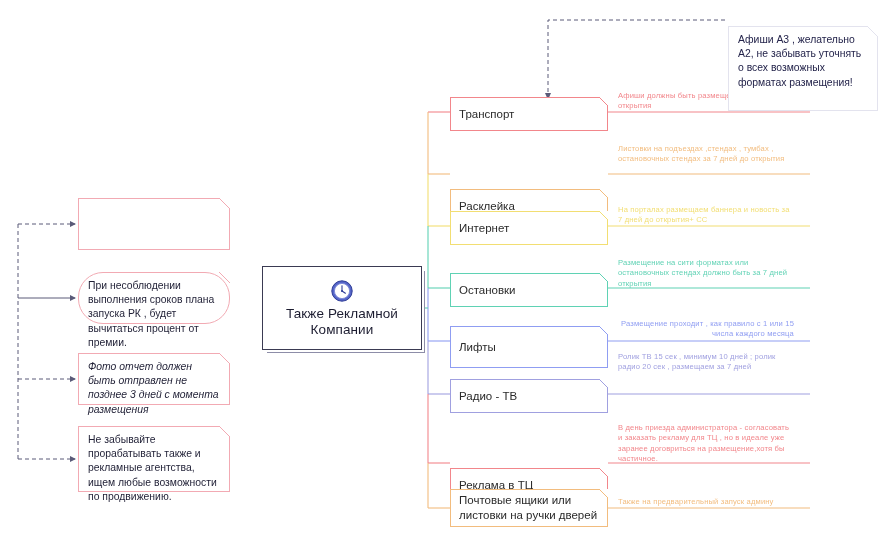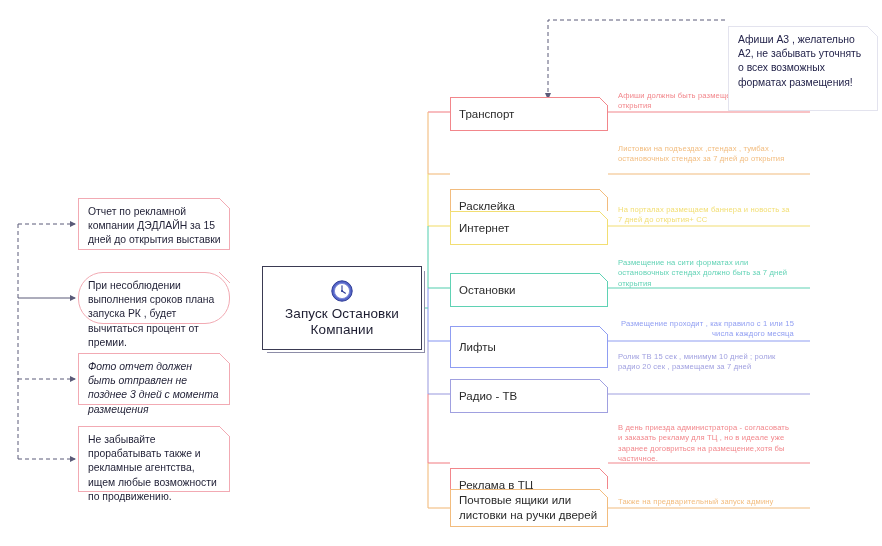--- a/index.html
+++ b/index.html
@@ -188,21 +188,21 @@
 
   <div class="central-node">
     <svg class="clock-icon" viewBox="0 0 24 24">
       <circle cx="12" cy="12" r="10.2" fill="#5565c8" stroke="#2c3b96" stroke-width="1"></circle>
       <circle cx="12" cy="12" r="7.6" fill="#ffffff" stroke="#7f8bd8" stroke-width="1"></circle>
       <line x1="12" y1="12" x2="12" y2="6.8" stroke="#2c3b96" stroke-width="1.1" stroke-linecap="round"></line>
       <line x1="12" y1="12" x2="15.4" y2="14.2" stroke="#2c3b96" stroke-width="1.1" stroke-linecap="round"></line>
       <circle cx="12" cy="12" r="0.9" fill="#2c3b96"></circle>
     </svg>
     <div class="central-label">
-      <span>Запуск Остановки</span><br>
+      <span>Также Рекламной</span><br>
       <span>Компании</span>
     </div>
   </div>
 
   <div id="branch-layer">
       <div class="topic" style="top: 97px; height: 30px; border-color: rgb(242, 134, 139);">
         <svg class="fold" viewBox="0 0 9 9">
           <path d="M0 0 L9 9 L9 0 Z" fill="#ffffff"></path>
           <path d="M0 0 L9 9" stroke="#f2868b" stroke-width="1" fill="none"></path>
         </svg>
@@ -264,21 +264,21 @@
         </svg>
         <span class="t-label">Почтовые ящики или листовки на ручки дверей</span>
       </div>
       <div class="note-right" style="top: 497px; color: rgb(242, 188, 126);"><span>Также на предварительный запуск админу</span></div>
     </div>
 
   <div id="left-layer">
       <div class="callout-left" style="left: 78px; top: 198px; width: 152px; height: 52px;"><svg class="fold" viewBox="0 0 11 11">
           <path d="M0 0 L11 11 L11 0 Z" fill="#ffffff"></path>
           <path d="M0 0 L11 11" stroke="#f2aab3" stroke-width="1" fill="none"></path>
-        </svg><span>Отчет по рекламной компании ДЭДЛАЙН за 15 дней до открытия выставки</span></div>
+        </svg></div>
       <div class="callout-left" style="left: 78px; top: 272px; width: 152px; height: 52px; border-radius: 25px;"><svg class="fold" viewBox="0 0 11 11">
           <path d="M0 0 L11 11 L11 0 Z" fill="#ffffff"></path>
           <path d="M0 0 L11 11" stroke="#f2aab3" stroke-width="1" fill="none"></path>
         </svg><span>При несоблюдении выполнения сроков плана запуска РК , будет вычитаться  процент от премии.</span></div>
       <div class="callout-left" style="left: 78px; top: 353px; width: 152px; height: 52px; font-style: italic;"><svg class="fold" viewBox="0 0 11 11">
           <path d="M0 0 L11 11 L11 0 Z" fill="#ffffff"></path>
           <path d="M0 0 L11 11" stroke="#f2aab3" stroke-width="1" fill="none"></path>
         </svg><span>Фото отчет должен быть отправлен не позднее 3 дней с момента размещения</span></div>
       <div class="callout-left" style="left: 78px; top: 426px; width: 152px; height: 66px;"><svg class="fold" viewBox="0 0 11 11">
           <path d="M0 0 L11 11 L11 0 Z" fill="#ffffff"></path>

